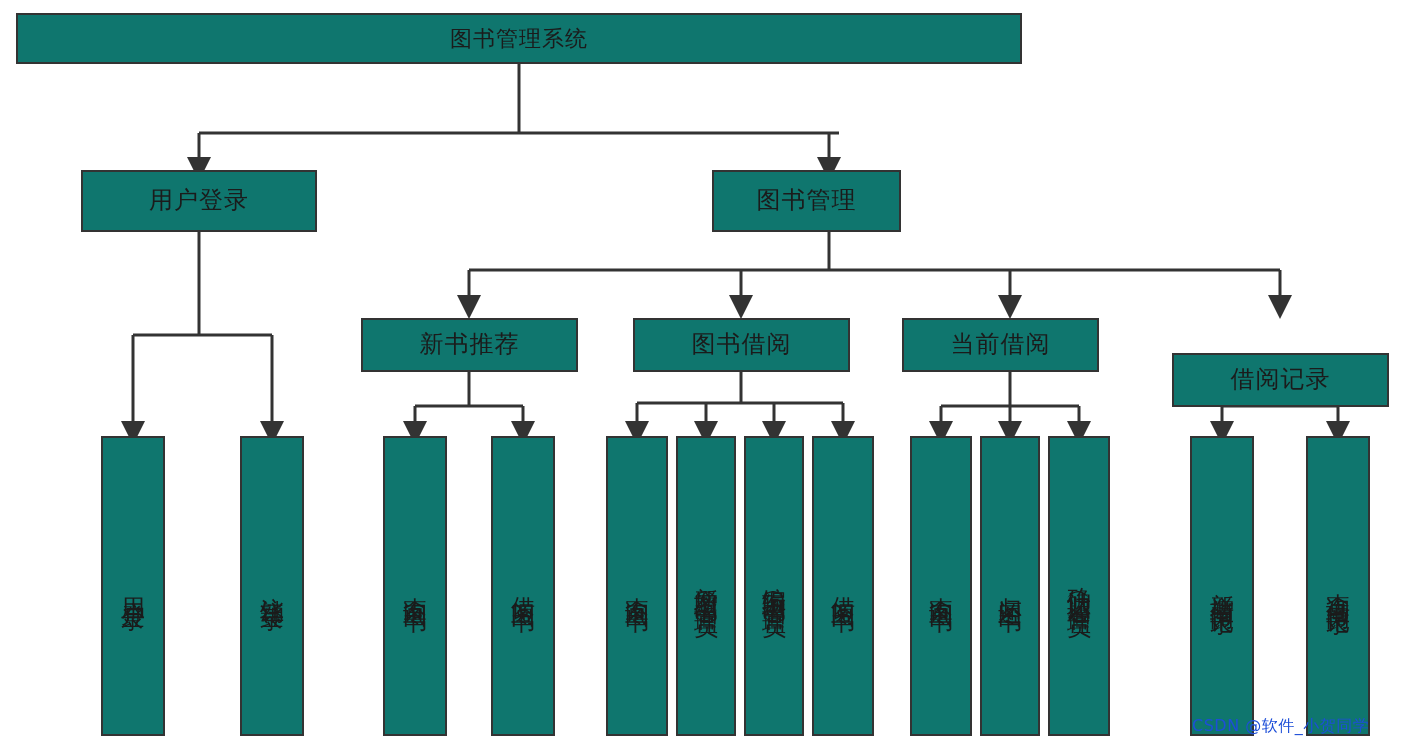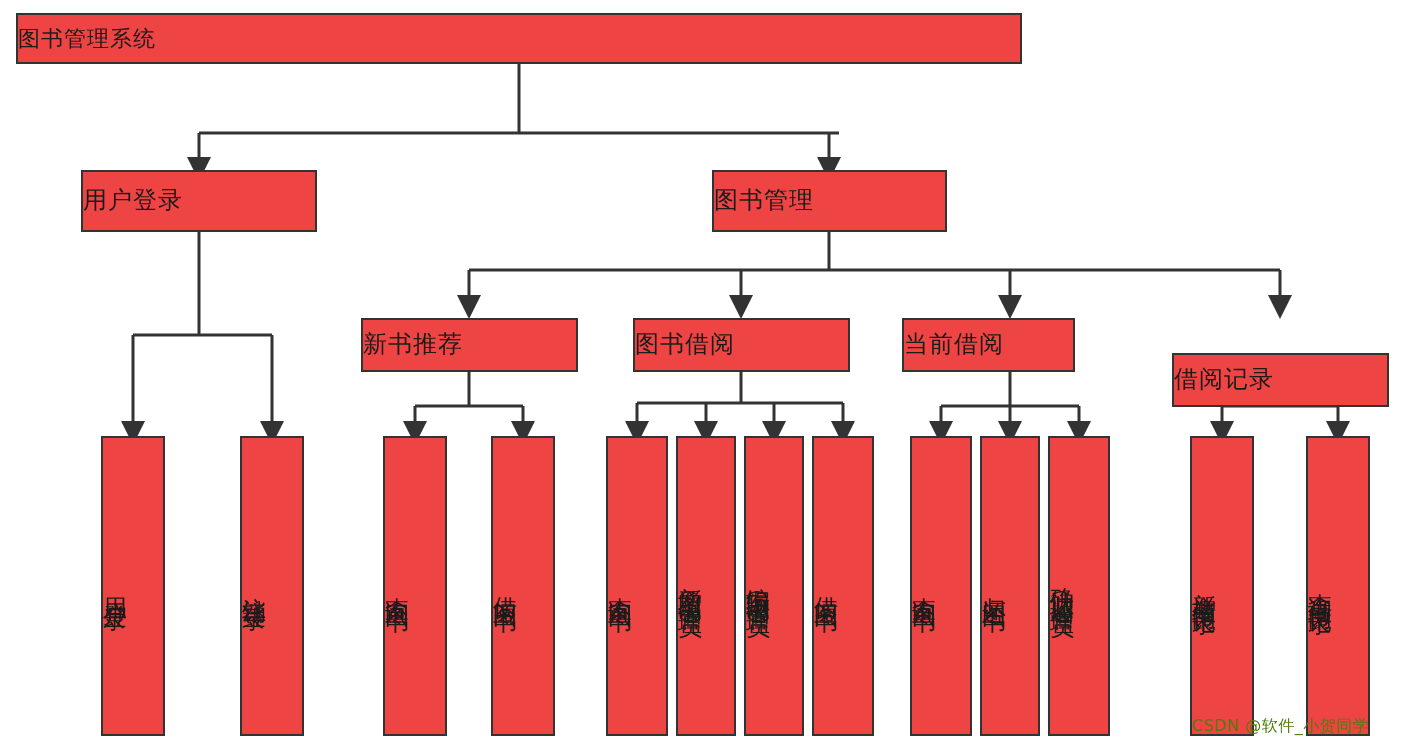--- a/index.html
+++ b/index.html
@@ -18,24 +18,25 @@
   #edge-layer{
     position:absolute;
     left:0;top:0;
     width:1405px;
     height:747px;
     pointer-events:none;
   }
   .node{
     position:absolute;
     box-sizing:border-box;
-    background:#ef4444;
+    background:#0f766e;
     border:2px solid #333333;
     display:flex;
     align-items:center;
+    justify-content:center;
     z-index:2;
   }
   .node-label{
     font-size:24px;
     line-height:1.15;
     color:#1b1b1b;
     letter-spacing:1px;
     white-space:nowrap;
     text-align:center;
   }
@@ -43,21 +44,21 @@
     writing-mode:vertical-rl;
     text-orientation:upright;
     letter-spacing:4px;
     white-space:normal;
     line-height:1.0;
   }
   .node.root .node-label{font-size:22px;}
   .watermark{
     position:absolute;
     font-size:16px;
-    color:#4d7c0f;
+    color:#1d4ed8;
     letter-spacing:0.5px;
     white-space:nowrap;
     z-index:5;
     text-align:center;
   }
 </style>
 </head>
 <body>
 
 <div id="diagram">
@@ -112,31 +113,31 @@
     </g>
   </svg>
 
   <div class="node root" style="left:16px;top:13px;width:1006px;height:51px;">
     <span class="node-label">图书管理系统</span>
   </div>
 
   <div class="node" style="left:81px;top:170px;width:236px;height:62px;">
     <span class="node-label">用户登录</span>
   </div>
-  <div class="node" style="left:712px;top:170px;width:235px;height:62px;">
+  <div class="node" style="left:712px;top:170px;width:189px;height:62px;">
     <span class="node-label">图书管理</span>
   </div>
 
   <div class="node" style="left:633px;top:318px;width:217px;height:54px;">
     <span class="node-label">图书借阅</span>
   </div>
   <div class="node" style="left:361px;top:318px;width:217px;height:54px;">
     <span class="node-label">新书推荐</span>
   </div>
-  <div class="node" style="left:902px;top:318px;width:173px;height:54px;">
+  <div class="node" style="left:902px;top:318px;width:197px;height:54px;">
     <span class="node-label">当前借阅</span>
   </div>
   <div class="node" style="left:1172px;top:318px;width:217px;height:54px;margin-top:35px;">
     <span class="node-label">借阅记录</span>
   </div>
 
   <div class="node vertical" style="left:101px;top:436px;width:64px;height:300px;">
     <span class="node-label">用户登录</span>
   </div>
   <div class="node vertical" style="left:240px;top:436px;width:64px;height:300px;">

